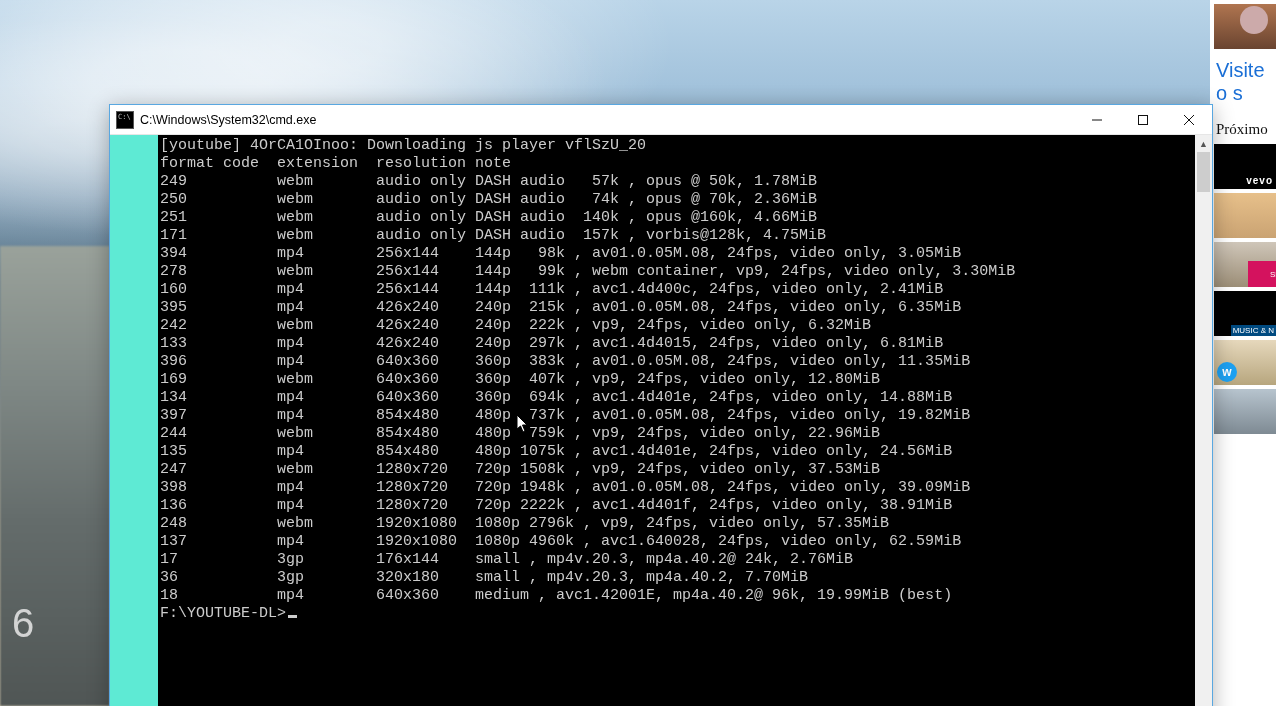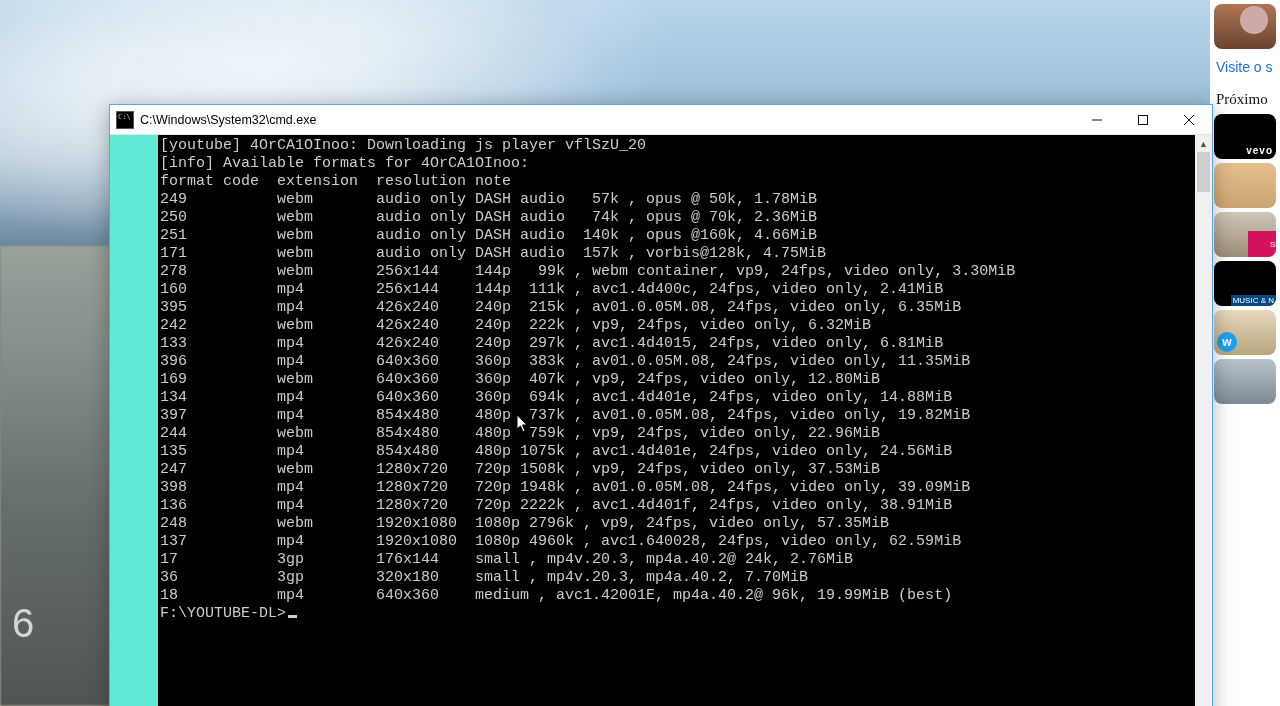--- a/index.html
+++ b/index.html
@@ -42,25 +42,25 @@
 .bg-numbers{
   position:absolute;left:12px;bottom:60px;color:#e9e9e9;font-size:40px;
   font-family: "Segoe UI Light", "Segoe UI", sans-serif; opacity:.85;
 }
 .right-panel{
   position:absolute;right:0;top:0;width:70px;height:100%;
   background:#fff;
 }
 .right-panel .thumb{
   width:62px;height:45px;margin:4px 0 4px 4px;background:#999;
-  border-radius:8px;position:relative;overflow:hidden;
+  border-radius:0;position:relative;overflow:hidden;
 }
 .thumb.t1{background:linear-gradient(#b07550,#6a4430);}
 .thumb .avatar{position:absolute;left:26px;top:2px;width:28px;height:28px;border-radius:50%;background:#caa;}
-.right-link{color:#1a6fd6;font-size:14px;margin:10px 0 12px 6px;display:block;}
+.right-link{color:#1a6fd6;font-size:20px;margin:10px 0 12px 6px;display:block;}
 .right-title{color:#111;font-size:15px;margin:16px 0 6px 6px;font-family:Liberation Serif, serif;}
 .thumb.t2{background:#000;}
 .vevo{position:absolute;right:3px;bottom:3px;color:#fff;font-size:10px;font-weight:bold;letter-spacing:1px;font-family:Arial;}
 .thumb.t3{background:linear-gradient(#e7c08a,#caa373);}
 .thumb.t4{background:linear-gradient(#cfc6b9,#9c8e77);}
 .sm-badge{position:absolute;right:0;bottom:0;width:26px;height:26px;background:#d4125e;color:#fff;font-size:8px;display:flex;align-items:center;justify-content:center;padding-left:28px;}
 .thumb.t5{background:#000;padding-left:40px;}
 .mn-badge{position:absolute;right:0;bottom:0;background:#004a80;color:#fff;font-size:8px;padding:1px 2px;}
 .thumb.t6{background:linear-gradient(#e6d8bc,#b7a67e);}
 .w-badge{position:absolute;left:3px;bottom:3px;width:20px;height:20px;border-radius:50%;background:#1da1f2;color:#fff;display:flex;align-items:center;justify-content:center;font-weight:bold;font-size:12px;}
@@ -171,26 +171,26 @@
         <svg viewBox="0 0 10 10">
             <line x1="0" y1="0" x2="10" y2="10"></line>
             <line x1="10" y1="0" x2="0" y2="10"></line>
           </svg>
       </div>
     </div>
   </div>
   <div class="term-wrap">
     <div class="term" id="term">
         <div class="line">[youtube] 4OrCA1OInoo: Downloading js player vflSzU_20</div>
-        <div class="line">[info] Available formats for 4OrCA1OInoo:</div>
         <div class="line">format code  extension  resolution note</div>
         <div class="line">249          webm       audio only DASH audio   57k , opus @ 50k, 1.78MiB</div>
         <div class="line">250          webm       audio only DASH audio   74k , opus @ 70k, 2.36MiB</div>
         <div class="line">251          webm       audio only DASH audio  140k , opus @160k, 4.66MiB</div>
         <div class="line">171          webm       audio only DASH audio  157k , vorbis@128k, 4.75MiB</div>
+        <div class="line">394          mp4        256x144    144p   98k , av01.0.05M.08, 24fps, video only, 3.05MiB</div>
         <div class="line">278          webm       256x144    144p   99k , webm container, vp9, 24fps, video only, 3.30MiB</div>
         <div class="line">160          mp4        256x144    144p  111k , avc1.4d400c, 24fps, video only, 2.41MiB</div>
         <div class="line">395          mp4        426x240    240p  215k , av01.0.05M.08, 24fps, video only, 6.35MiB</div>
         <div class="line">242          webm       426x240    240p  222k , vp9, 24fps, video only, 6.32MiB</div>
         <div class="line">133          mp4        426x240    240p  297k , avc1.4d4015, 24fps, video only, 6.81MiB</div>
         <div class="line">396          mp4        640x360    360p  383k , av01.0.05M.08, 24fps, video only, 11.35MiB</div>
         <div class="line">169          webm       640x360    360p  407k , vp9, 24fps, video only, 12.80MiB</div>
         <div class="line">134          mp4        640x360    360p  694k , avc1.4d401e, 24fps, video only, 14.88MiB</div>
         <div class="line">397          mp4        854x480    480p  737k , av01.0.05M.08, 24fps, video only, 19.82MiB</div>
         <div class="line">244          webm       854x480    480p  759k , vp9, 24fps, video only, 22.96MiB</div>

